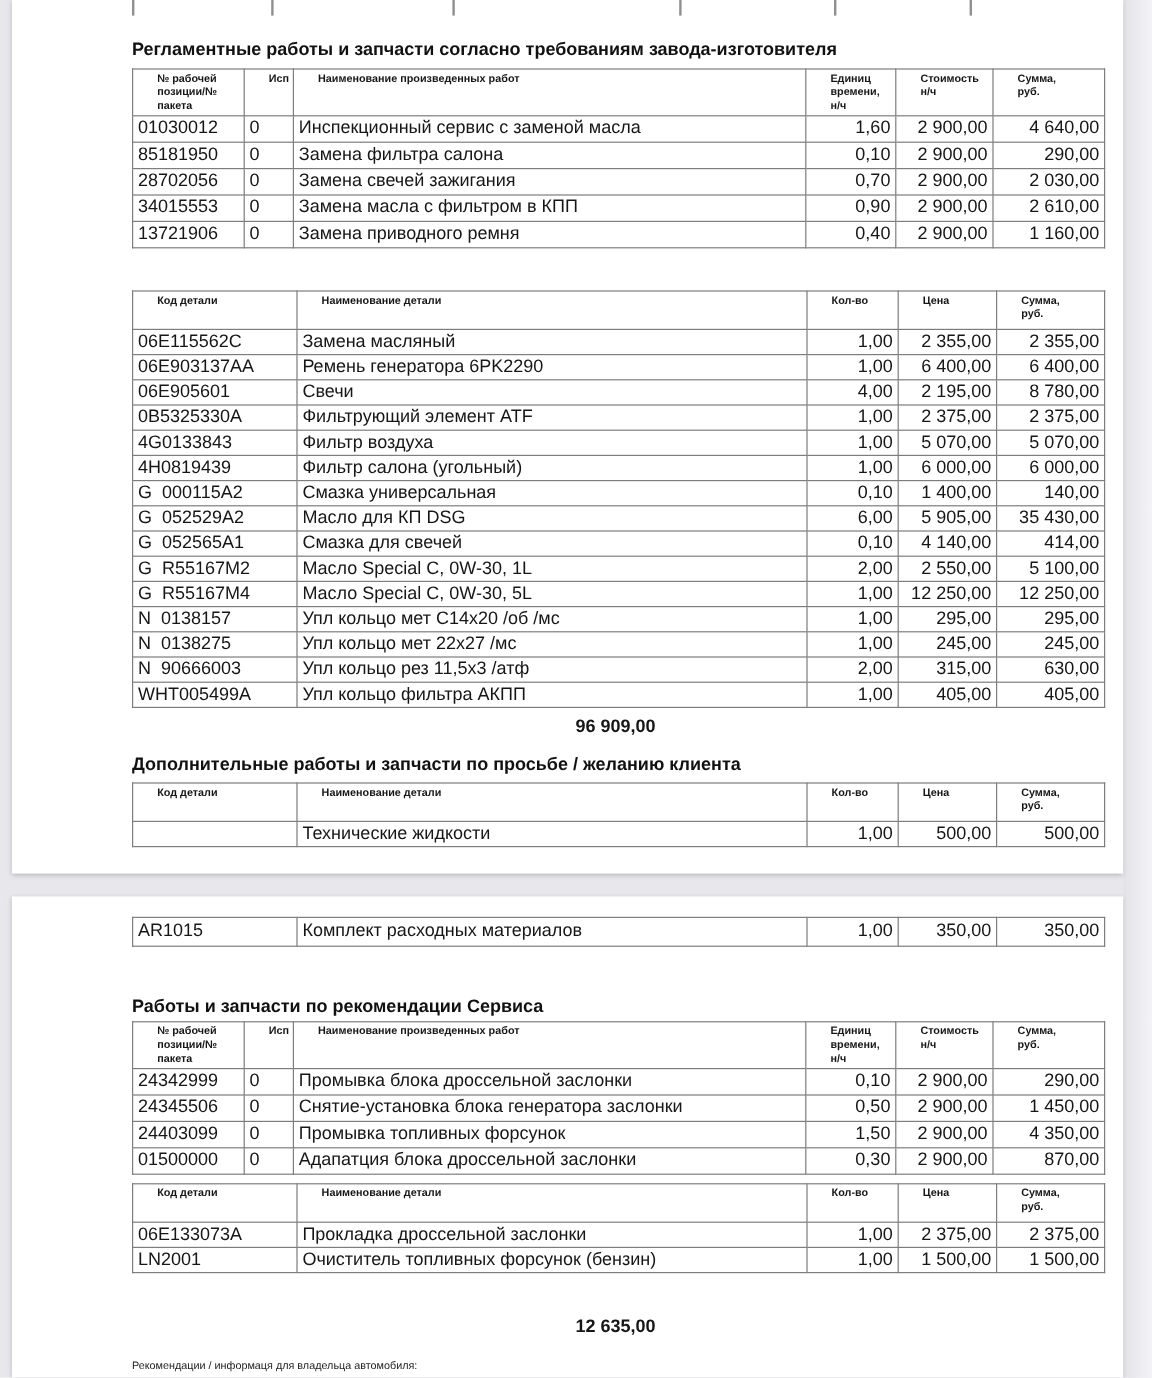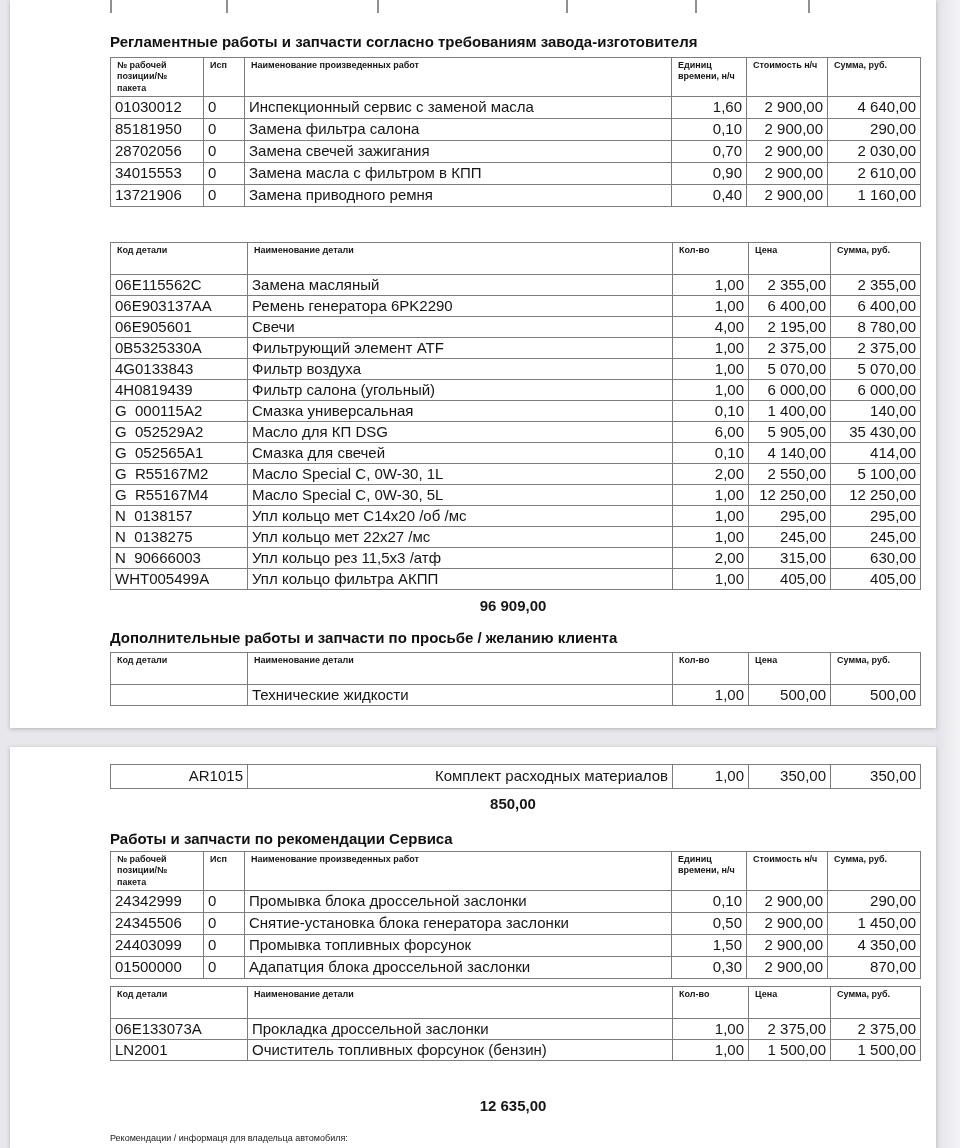--- a/index.html
+++ b/index.html
@@ -25,30 +25,30 @@
     background:linear-gradient(90deg,#e2e2e8 0%, #ededf1 60%, #f4f4f7 100%);
   }
   .tick { position:absolute; top:0; width:2px; height:13px; background:#8f8f94; }
 
   .section-title { position:absolute; font-size:15px; font-weight:bold; color:#111; white-space:nowrap; }
 
   table { border-collapse:collapse; table-layout:fixed; position:absolute; }
   th, td { border:1px solid #7d7d7d; overflow:hidden; }
   th {
     font-size:9px; font-weight:bold; text-align:left; vertical-align:top;
-    padding:2px 6px; height:32px; line-height:1.25;
+    padding:2px 20px; height:32px; line-height:1.25;
   }
   td {
     font-size:15px; height:21px; padding:0 4px; vertical-align:middle;
     white-space:nowrap; line-height:1.1;
   }
   td.code { white-space:pre; }
   td.time, td.rate, td.sum, td.qty, td.price { text-align:right; }
   .works-tbl td { height:22px; }
-  .cont-tbl td { height:24px;text-align:right; }
+  .cont-tbl td { height:24px; }
 
   .total-line {
     position:absolute; left:100px; width:806px;
     font-size:15px; font-weight:bold; text-align:center; white-space:nowrap;
   }
   .footer-note { position:absolute; font-size:9px; color:#222; white-space:nowrap; }
 </style>
 </head>
 <body>
 
@@ -300,21 +300,20 @@
         <tr>
           <td class="code">AR1015</td>
           <td class="name">Комплект расходных материалов</td>
           <td class="qty">1,00</td>
           <td class="price">350,00</td>
           <td class="sum">350,00</td>
         </tr>
       </tbody>
   </table>
 
-  <div class="total-line" style="top:48px">850,00</div>
 
   <div class="section-title" style="left:100px; top:83px">Работы и запчасти по рекомендации Сервиса</div>
 
   <table class="works-tbl" style="left:100px; top:104px; width:810px">
     <colgroup>
         <col style="width:93px">
         <col style="width:41px">
         <col style="width:427px">
         <col style="width:75px">
         <col style="width:81px">

